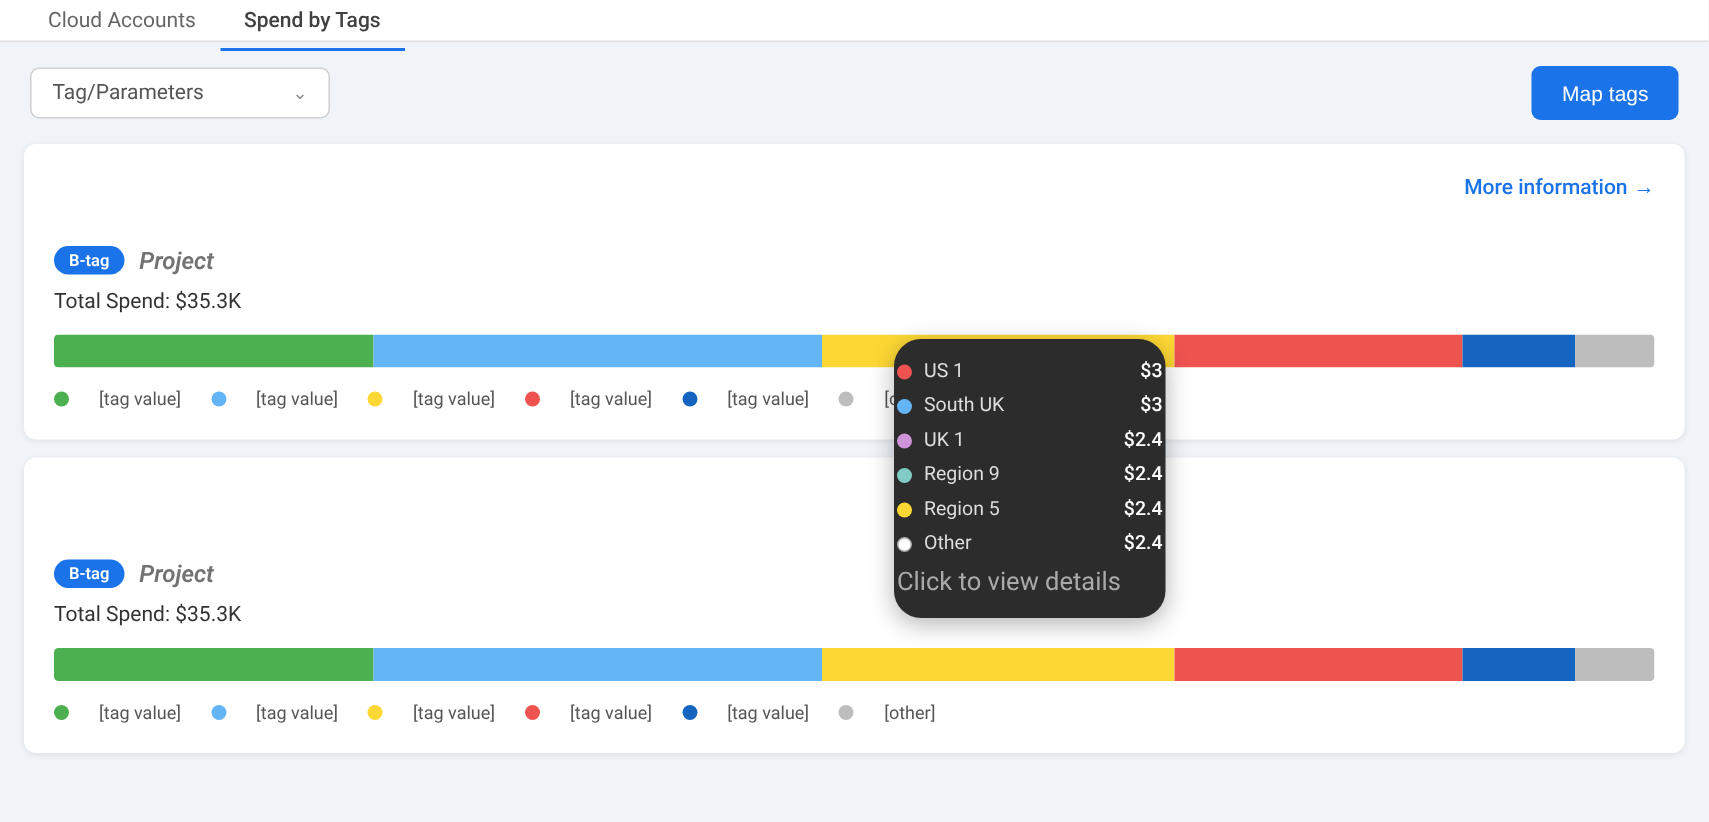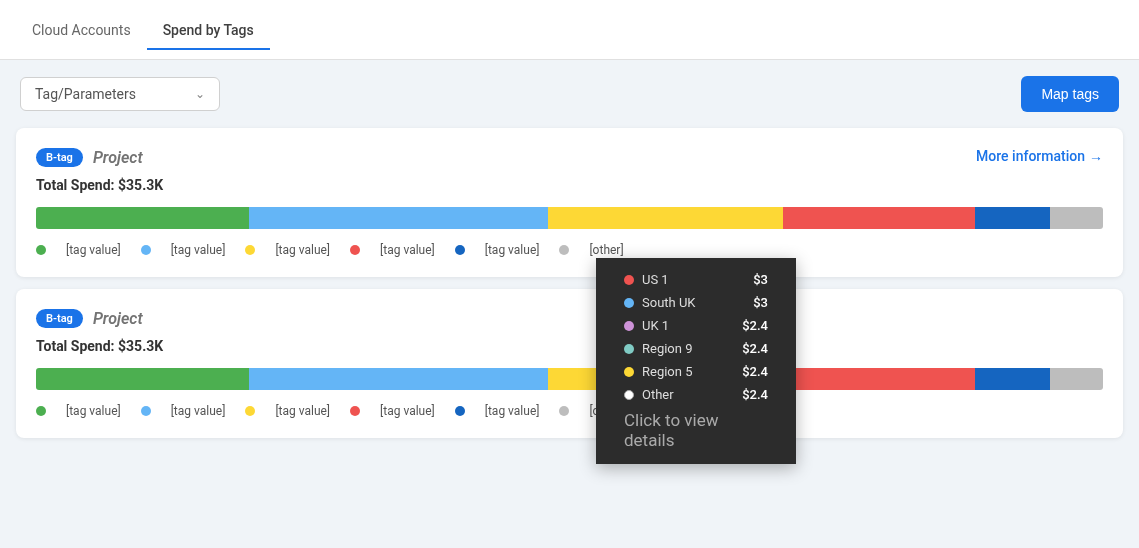--- a/index.html
+++ b/index.html
@@ -11,21 +11,21 @@
       color: #333;
     }
 
     
     .tabs-bar {
       background: #fff;
       border-bottom: 1px solid #e0e0e0;
       display: flex;
       align-items: center;
       padding: 0 16px;
-      height: 60px;
+      height: 28px;
     }
     .tab-item {
       padding: 12px 16px;
       cursor: pointer;
       color: #666;
       font-size: 14px;
       position: relative;
     }
     .tab-item.active {
       color: #404040;
@@ -87,20 +87,21 @@
       padding: 20px;
       margin-bottom: 12px;
       box-shadow: 0 1px 4px rgba(0,0,0,0.08);
       position: relative;
     }
 
     .card-header {
       display: flex;
       align-items: flex-start;
       margin-bottom: 10px;
+      margin-top: 48px;
     }
     .b-tag-badge {
       background: #1a73e8;
       color: #fff;
       font-size: 11px;
       font-weight: 600;
       border-radius: 12px;
       padding: 3px 10px;
       margin-right: 10px;
     }
@@ -111,21 +112,21 @@
       font-style: italic;
     }
 
     .total-spend {
       font-size: 14px;
       font-weight: 700;
       color: #222;
       margin-bottom: 14px;
     }
     .total-spend span {
-      font-weight: 700;
+      font-weight: 400;
       color: #333;
     }
 
     
     .bar-chart {
       display: flex;
       height: 22px;
       border-radius: 3px;
       overflow: hidden;
       margin-bottom: 14px;
@@ -169,23 +170,23 @@
       font-weight: 500;
     }
 
     
     .tooltip-popup {
       position: absolute;
       top: 130px;
       left: 580px;
       background: #2c2c2c;
       color: #fff;
-      border-radius: 0;
-      padding: 14px 28px;
-      width: 200px;
+      border-radius: 18px;
+      padding: 14px 2px;
+      width: 181px;
       z-index: 100;
       font-size: 13px;
       box-shadow: 0 4px 16px rgba(0,0,0,0.3);
     }
     .tooltip-row {
       display: flex;
       align-items: center;
       justify-content: space-between;
       margin-bottom: 8px;
     }

